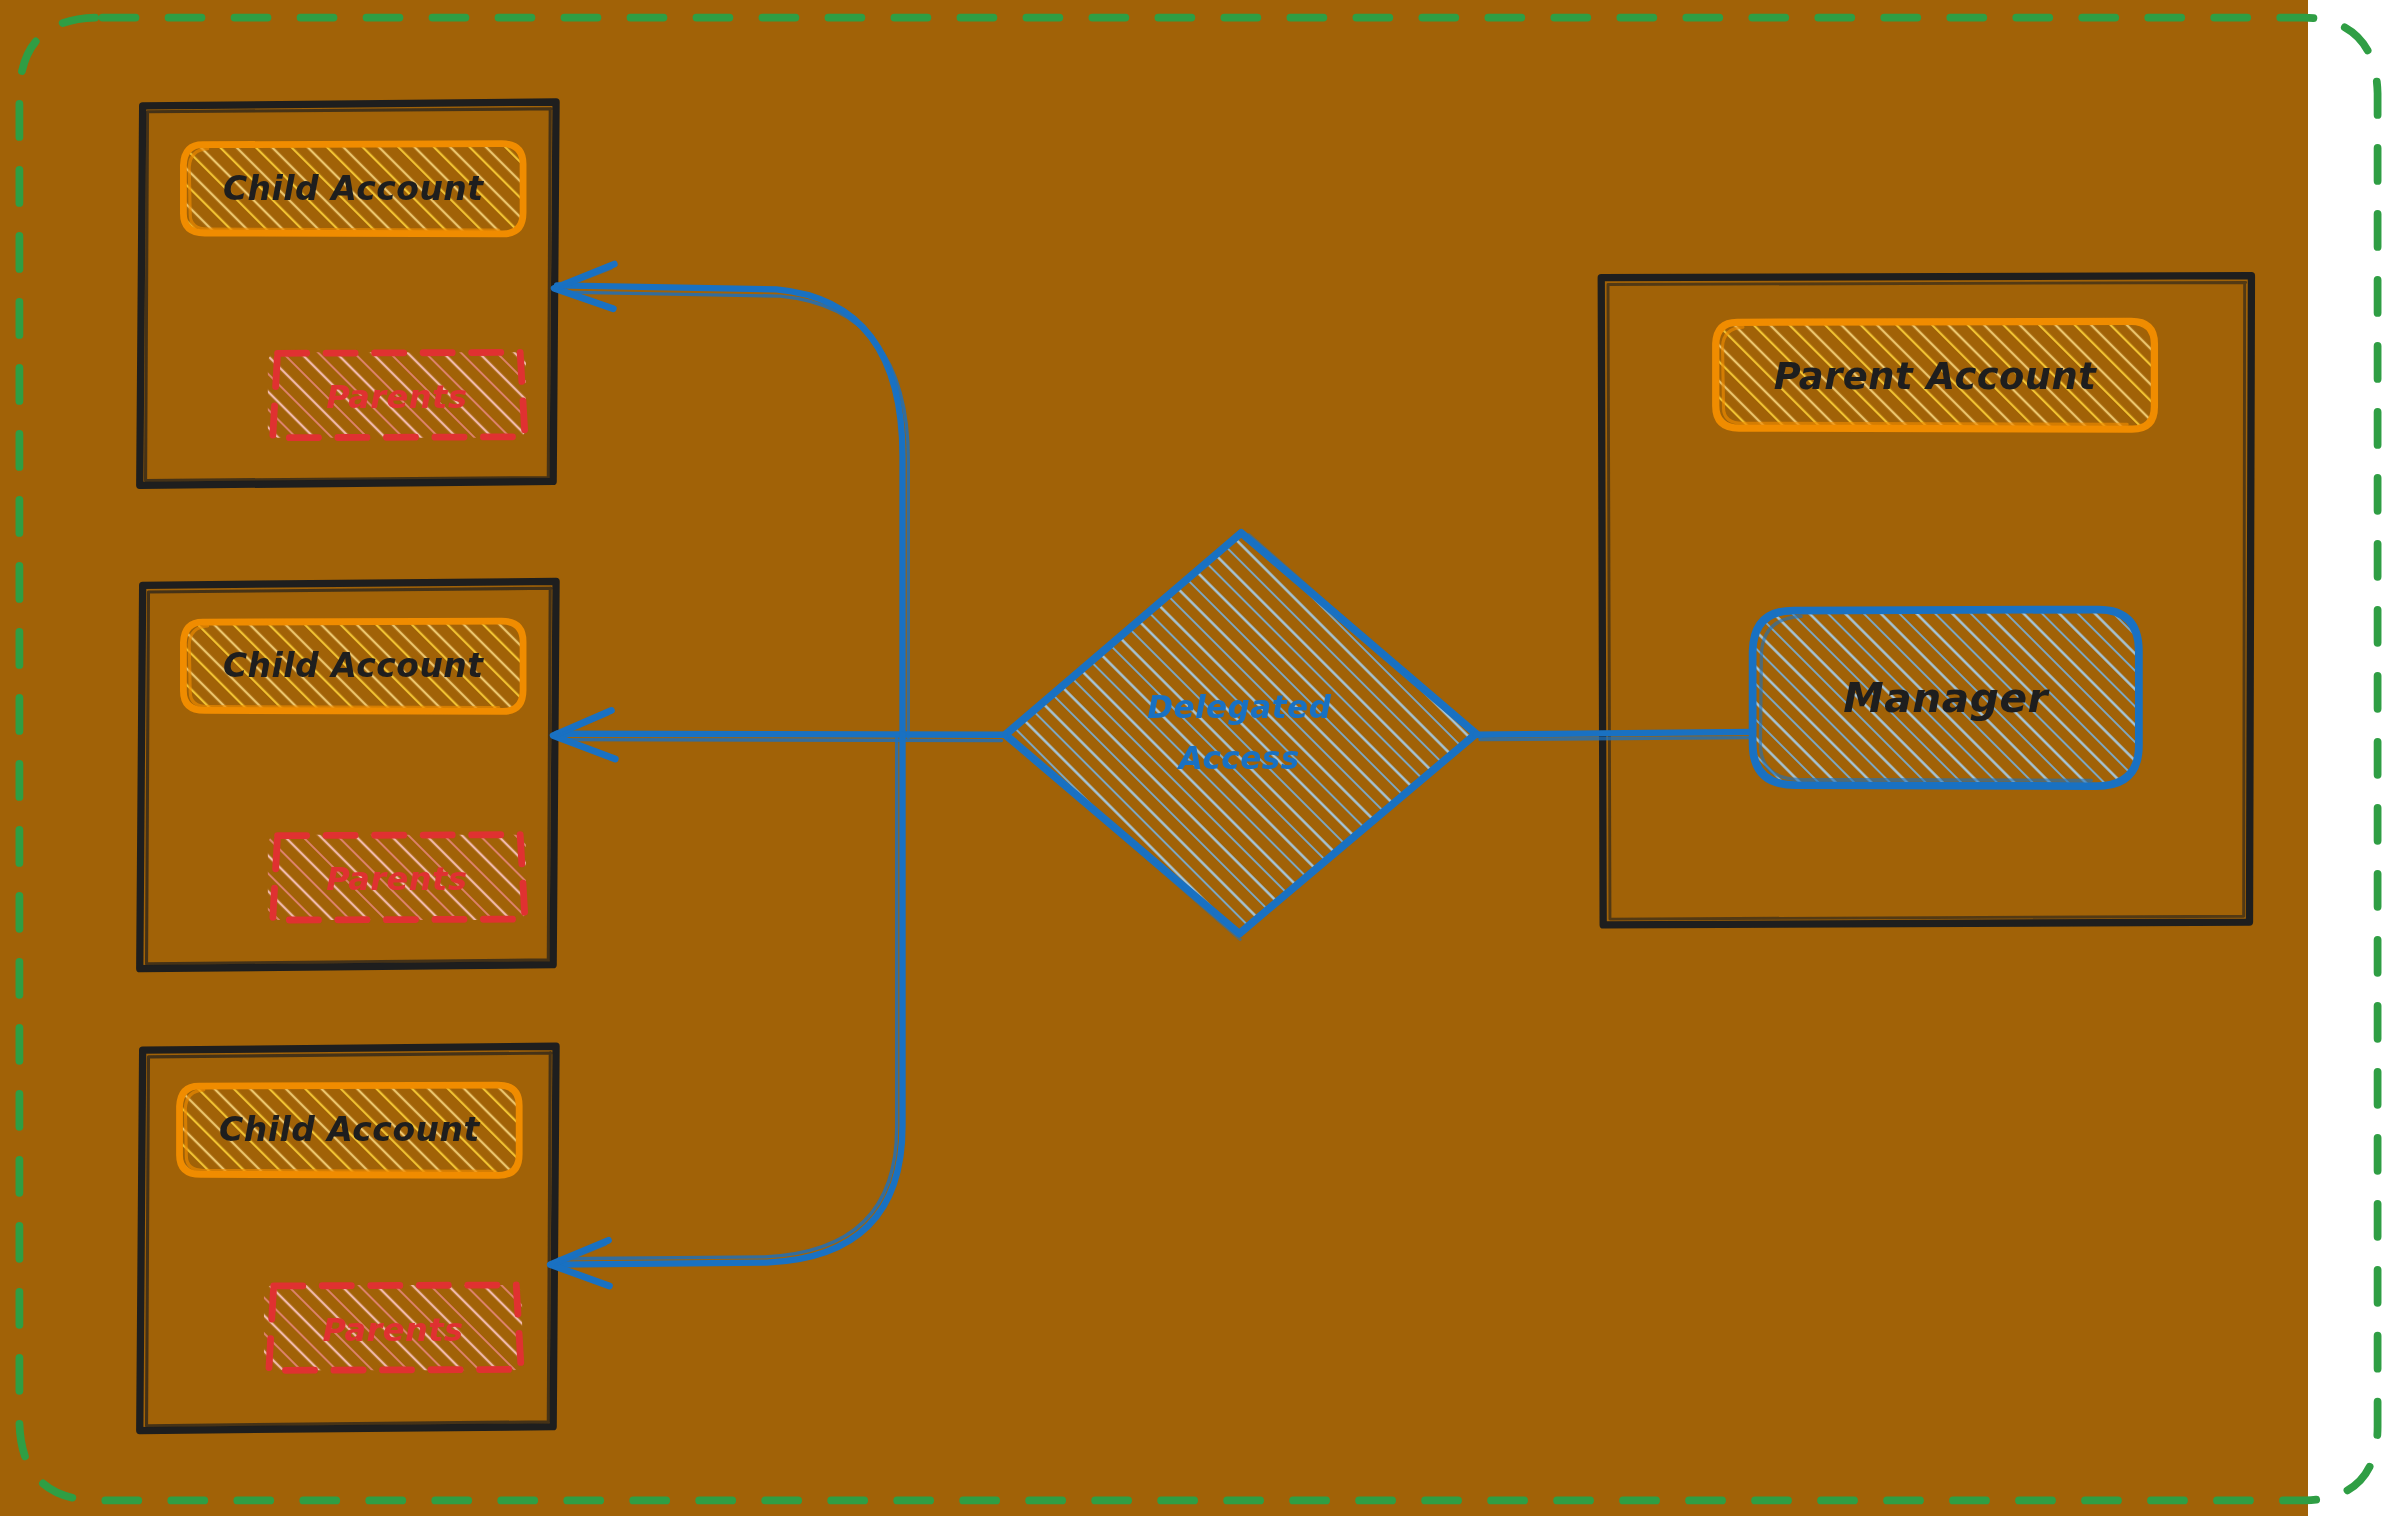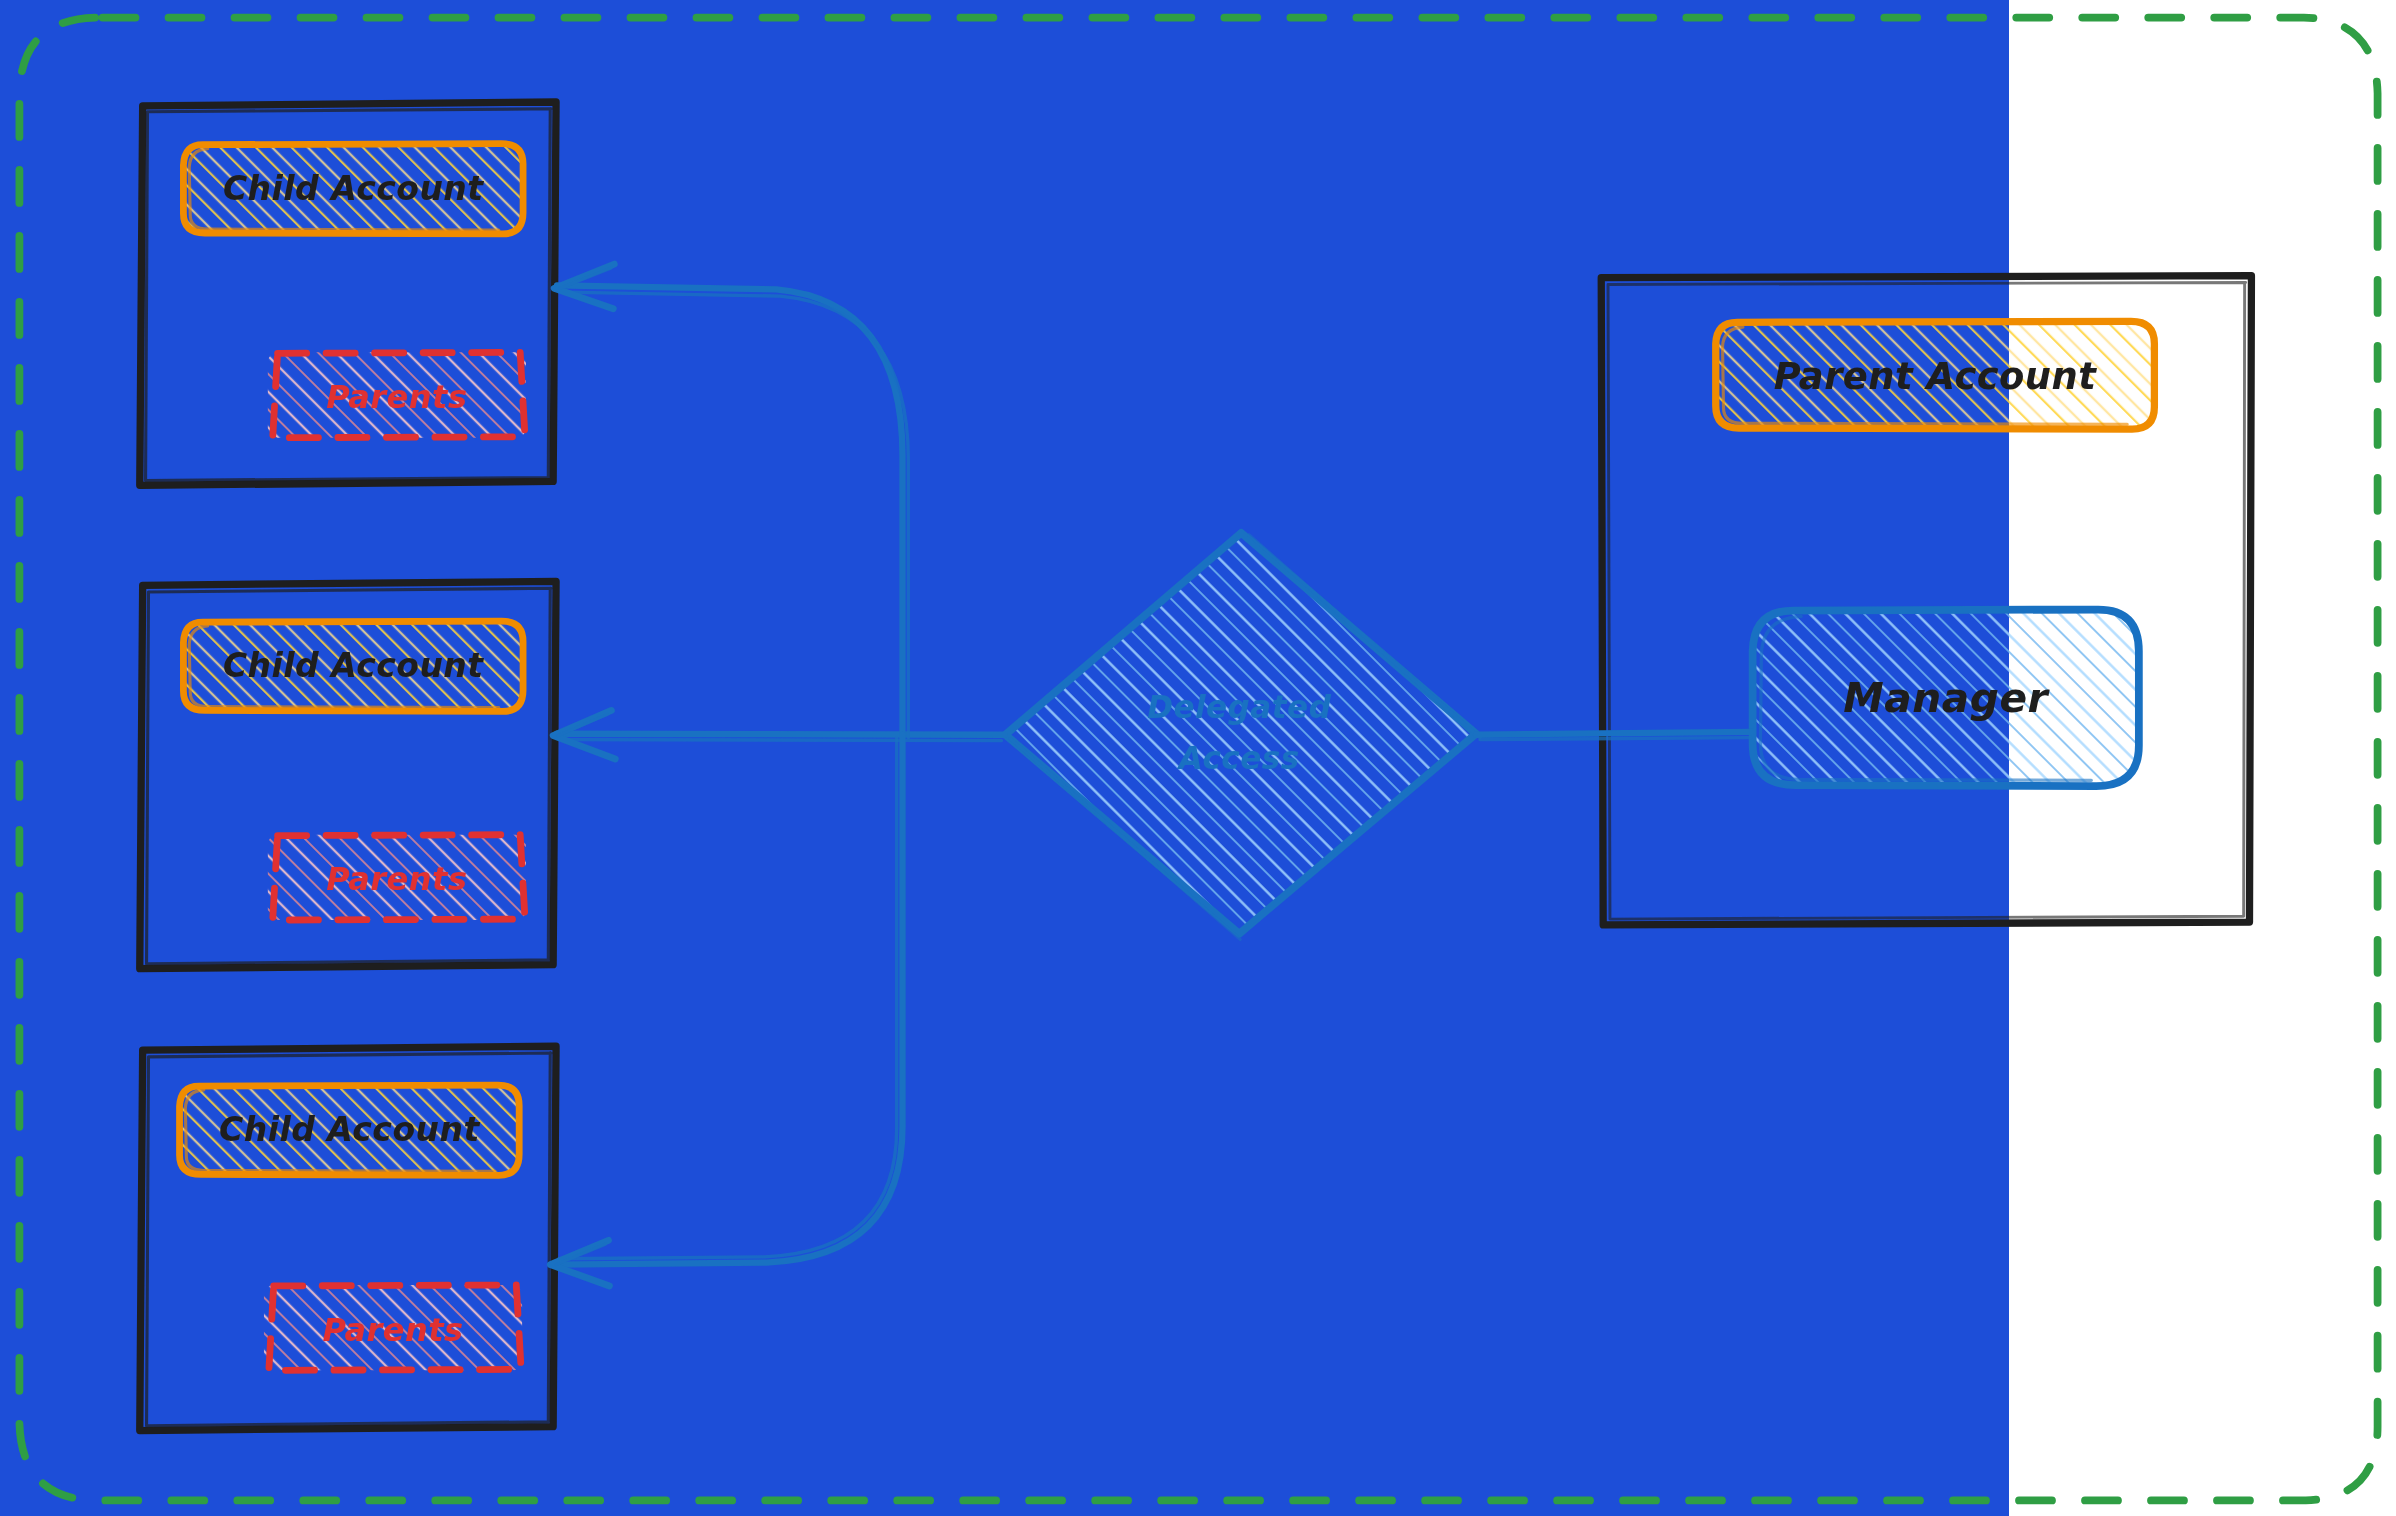--- a/index.html
+++ b/index.html
@@ -9,23 +9,23 @@
     background: #ffffff;
   }
   body {
     width: 2397px;
     height: 1517px;
     overflow: hidden;
     font-family: "DejaVu Sans", sans-serif;
   }
   #canvas-root {
     position: relative;
-    width: 2009px;
+    width: 2308px;
     height: 1517px;
-    background: #1d4ed8;
+    background: #a16207;
   }
   svg#diagram {
     position: absolute;
     top: 0; left: 0;
     width: 2397px;
     height: 1517px;
     display: block;
   }
   .sketch-label {
     font-family: "DejaVu Sans", sans-serif;

